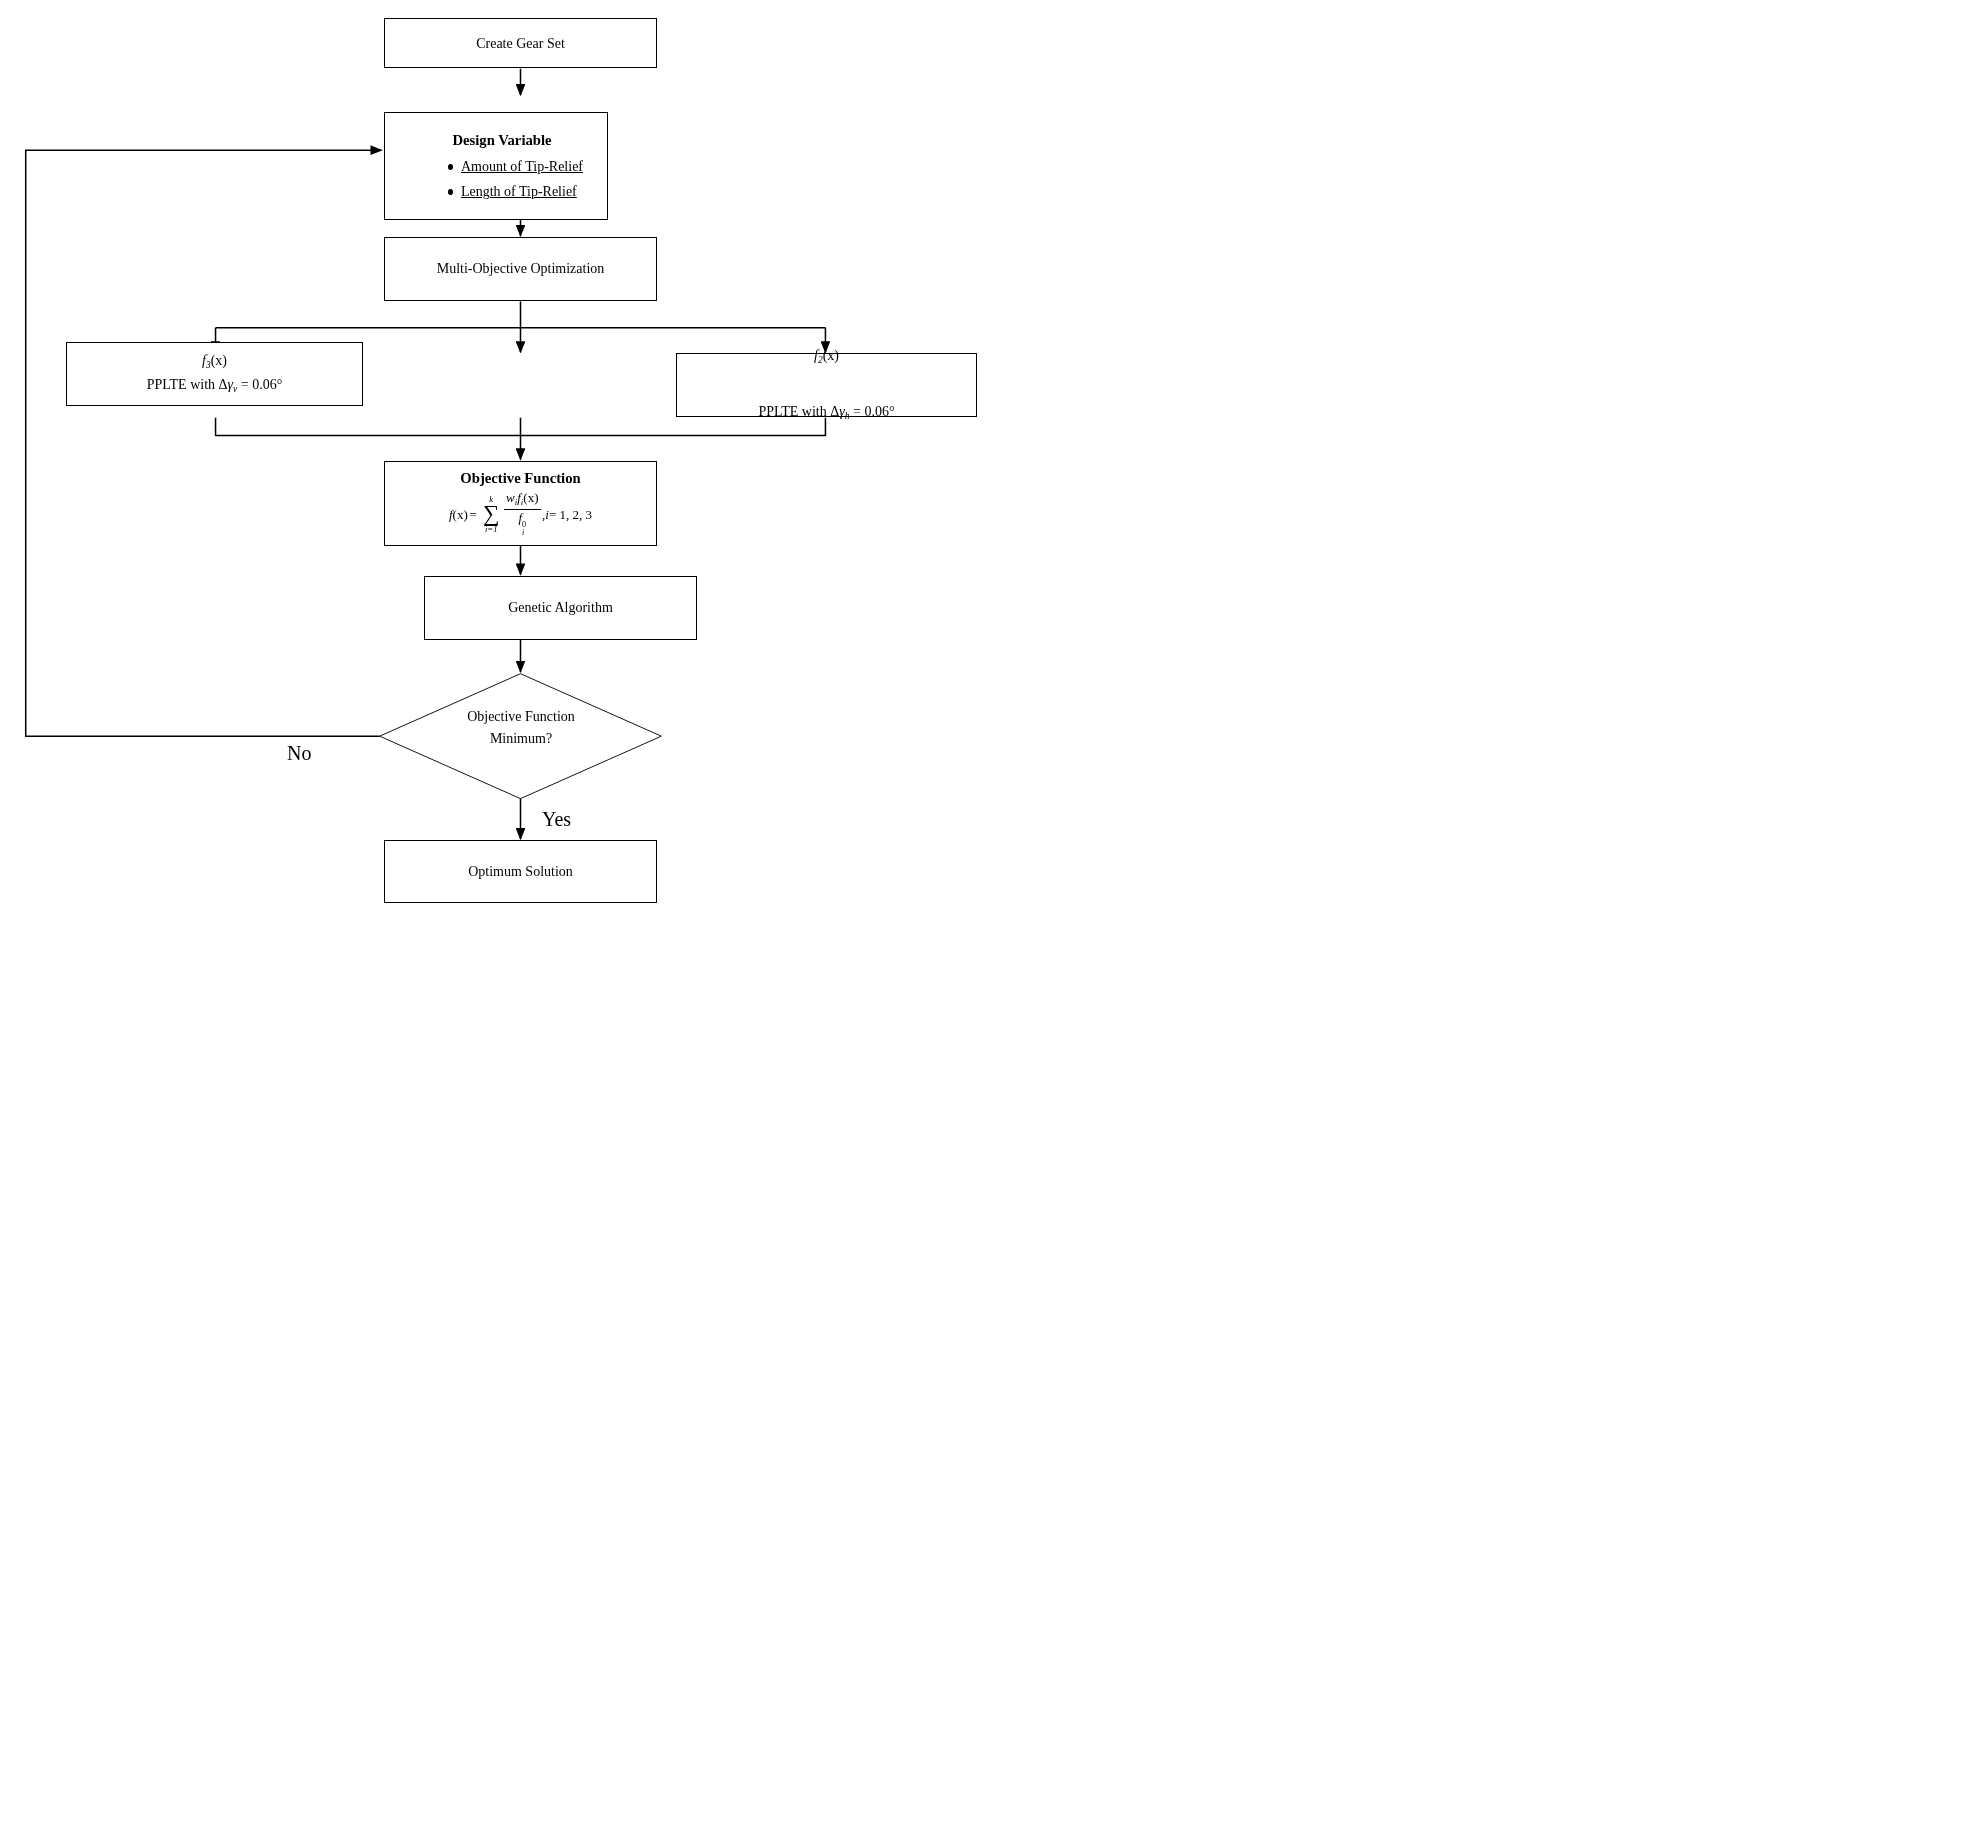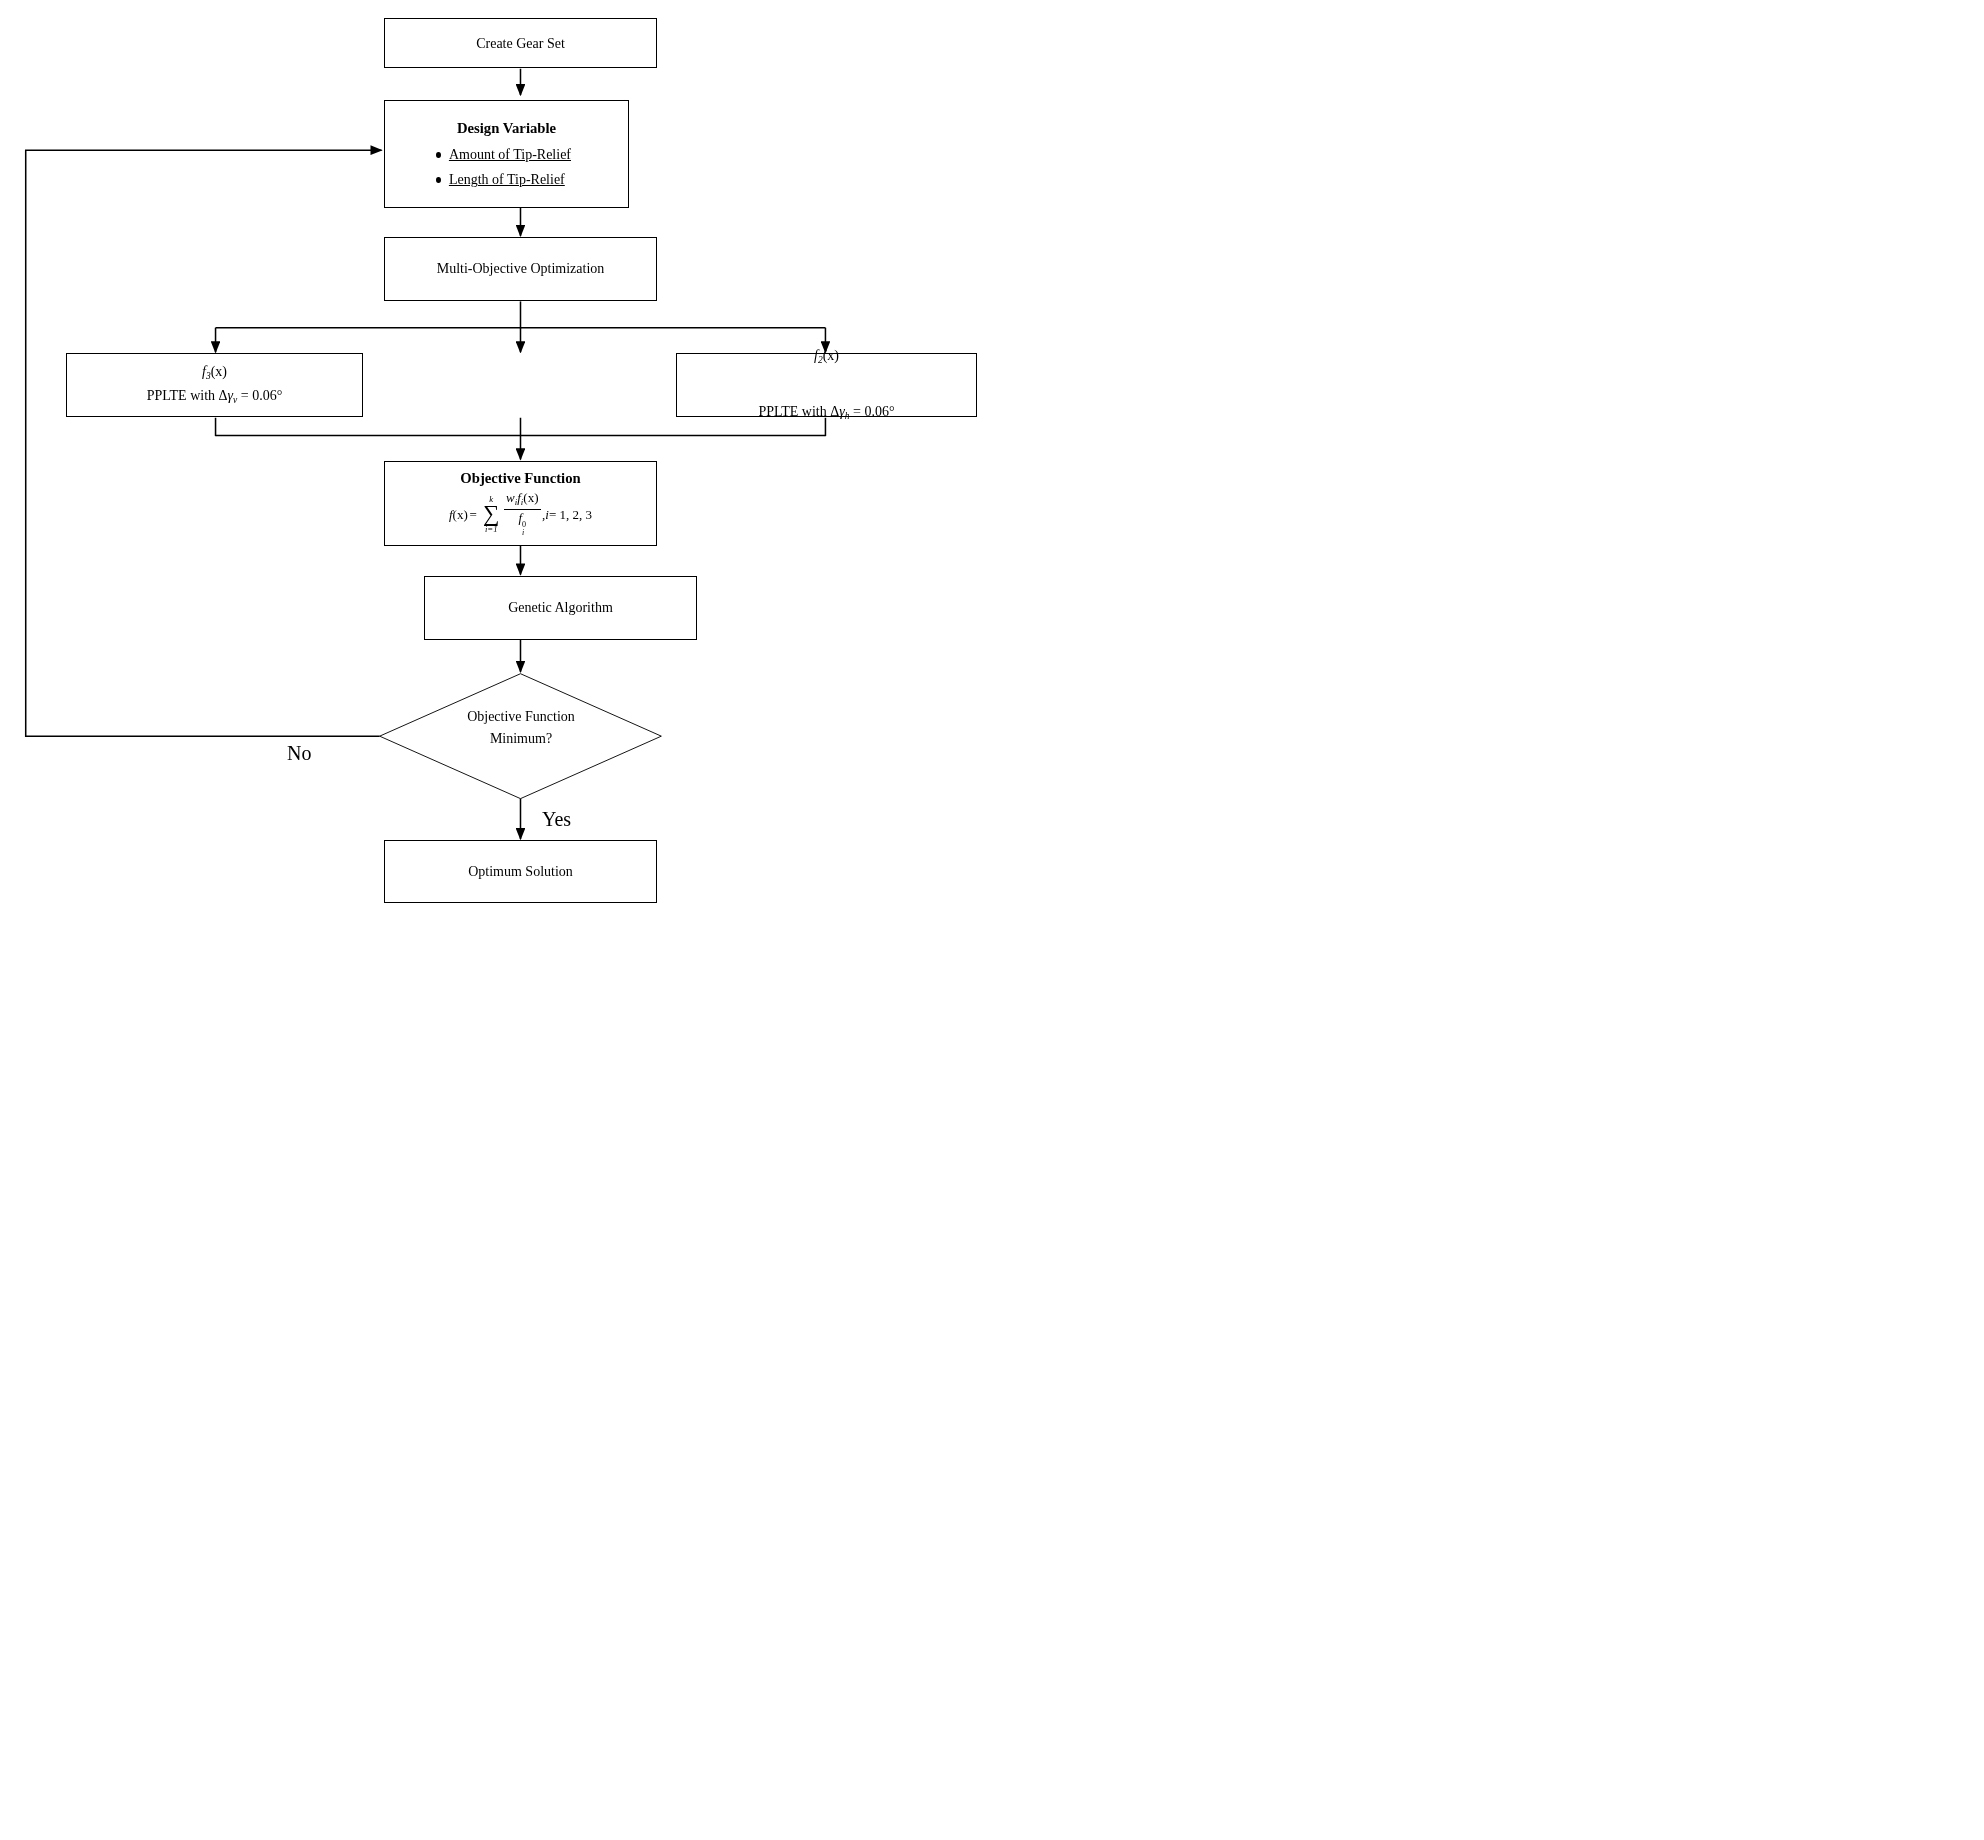--- a/index.html
+++ b/index.html
@@ -153,39 +153,39 @@
 
     <line x1="850" y1="1304" x2="850" y2="1370" stroke="#000" stroke-width="2.5" marker-end="url(#arw)"></line>
 
     <polyline points="620,1202 42,1202 42,245 623,245" fill="none" stroke="#000" stroke-width="2.5" marker-end="url(#arw)"></polyline>
   </svg>
 
   <div class="box" style="left:384px; top:18.4px; width:273px; height:50px;">
     <span>Create Gear Set</span>
   </div>
 
-  <div class="box" style="left:384px; top:100px; width:245px; height:108px;">
+  <div class="box" style="left:384px; top:112px; width:224px; height:108px;padding-left:12px;">
     <span class="bold-title">Design Variable</span>
     <div class="dv-bullets">
       <div class="bullet-row">
         <span class="bullet-dot"></span>
         <span>Amount of Tip-Relief</span>
       </div>
       <div class="bullet-row">
         <span class="bullet-dot"></span>
         <span>Length of Tip-Relief</span>
       </div>
     </div>
   </div>
 
   <div class="box" style="left:384px; top:237px; width:273px; height:64px;">
     <span>Multi-Objective Optimization</span>
   </div>
 
-  <div class="box" style="left:66px; top:353px; width:297px; height:64px;">
+  <div class="box" style="left:66px; top:342px; width:297px; height:64px;">
     <div class="fline1">
       <span class="ital">f</span><span class="sub">3</span><span>(x)</span>
     </div>
     <div>
       <span>PPLTE with Δ</span><span class="ital">γ</span><span class="sub">v</span><span> = 0.06°</span>
     </div>
   </div>
 
 
   <div class="box" style="left:676px; top:353px; width:301px; height:64px;gap:32px;">

